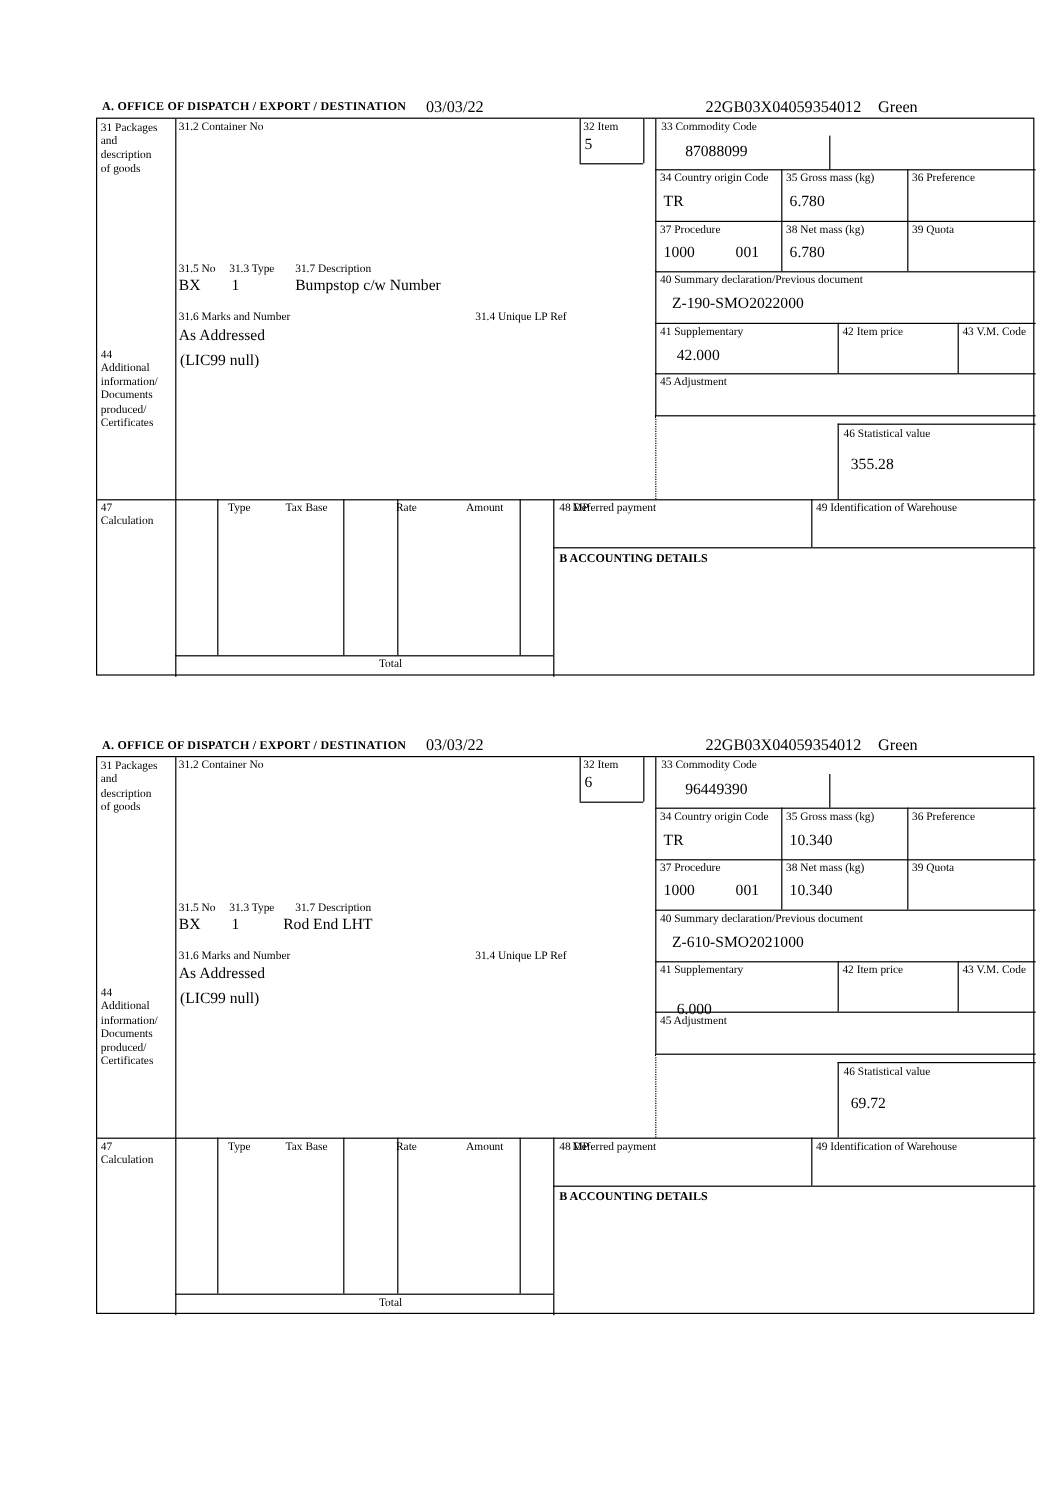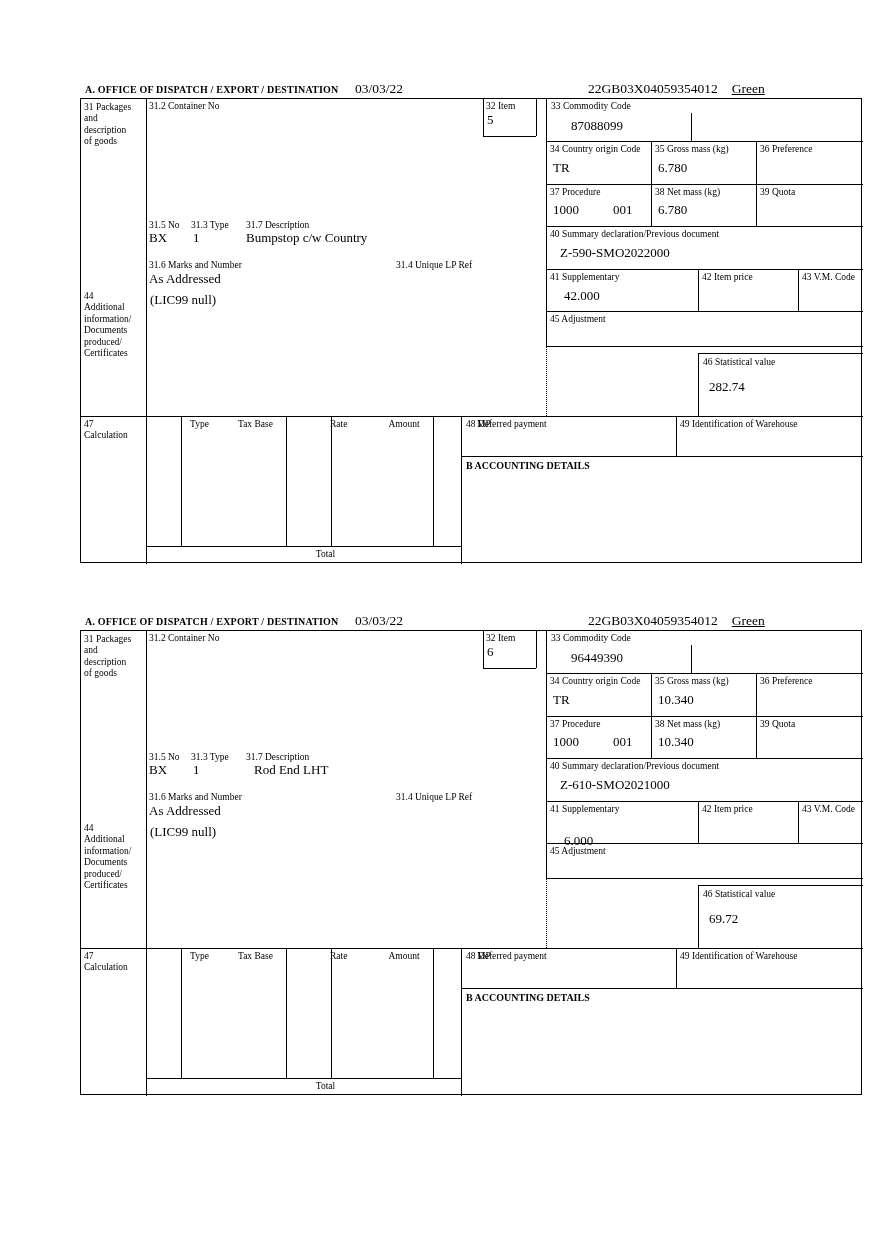--- a/index.html
+++ b/index.html
@@ -5,21 +5,21 @@
   * { margin:0; padding:0; box-sizing:border-box; }
   html,body { background:#fff; }
   body { width:882px; height:1250px; font-family:"Liberation Serif","DejaVu Serif",serif; color:#000; }
   .page { position:relative; width:882px; height:1250px; background:#fff; overflow:hidden; }
   #blocks { position:absolute; left:0; top:80px; }
   .item-block { position:relative; width:882px; height:532px; }
   .hdr { position:absolute; left:0; top:0; width:882px; height:18px; }
   .hdr-office { position:absolute; left:85px; top:4px; font-size:10px; font-weight:bold; letter-spacing:.2px; }
   .hdr-date { position:absolute; left:355px; top:1px; font-size:13.5px; }
   .hdr-ref { position:absolute; left:588px; top:1px; font-size:13.5px; }
-  .hdr-ref .routing { margin-left:14px;text-decoration:underline; }
+  .hdr-ref .routing { margin-left:14px; }
   .form { position:absolute; left:80px; top:18px; width:782px; height:465px; border:1px solid #000; }
   .vl { position:absolute; width:0; border-left:1px solid #000; }
   .hl { position:absolute; height:0; border-top:1px solid #000; }
   .dash { border-left-style:dotted; }
   .lb { position:absolute; font-size:9.5px; line-height:1.2; white-space:nowrap; }
   .multi { white-space:pre-line; }
   .vv { position:absolute; font-size:13px; line-height:1.1; white-space:nowrap; }
   .ctr { text-align:center;padding-left:44px; }
   .acct { font-weight:bold; font-size:10px; }
 </style>
@@ -108,28 +108,28 @@
       <span class="lb acct" style="left:385px;top:361px">B ACCOUNTING DETAILS</span>
       <span class="lb ctr" style="left:65px;top:450px;width:315px">Total</span>
 
       <span class="vv" style="left:406px;top:14px">5</span>
       <span class="vv" style="left:490px;top:20px">87088099</span>
       <span class="vv" style="left:472px;top:62px">TR</span>
       <span class="vv" style="left:577px;top:62px">6.780</span>
       <span class="vv" style="left:472px;top:104px">1000</span>
       <span class="vv" style="left:532px;top:104px">001</span>
       <span class="vv" style="left:577px;top:104px">6.780</span>
-      <span class="vv" style="left:479px;top:147px">Z-590-SMO2022000</span>
+      <span class="vv" style="left:479px;top:147px">Z-190-SMO2022000</span>
       <span class="vv" style="left:68px;top:132px">BX</span>
       <span class="vv" style="left:112px;top:132px">1</span>
-      <span class="vv" style="left:165px;top:132px">Bumpstop c/w Country</span>
+      <span class="vv" style="left:165px;top:132px">Bumpstop c/w Number</span>
       <span class="vv" style="left:68px;top:173px">As Addressed</span>
       <span class="vv" style="left:69px;top:194px">(LIC99 null)</span>
       <span class="vv" style="left:483px;top:190px">42.000</span>
-      <span class="vv" style="left:628px;top:281px">282.74</span>
+      <span class="vv" style="left:628px;top:281px">355.28</span>
     </div>
   </section>
 
   <section class="item-block">
     <div class="hdr">
       <span class="hdr-office">A.  OFFICE OF DISPATCH / EXPORT / DESTINATION</span>
       <span class="hdr-date">03/03/22</span>
       <span class="hdr-ref"><span>22GB03X04059354012</span><span class="routing">Green</span></span>
     </div>
 
@@ -209,21 +209,21 @@
       <span class="vv" style="left:406px;top:14px">6</span>
       <span class="vv" style="left:490px;top:20px">96449390</span>
       <span class="vv" style="left:472px;top:62px">TR</span>
       <span class="vv" style="left:577px;top:62px">10.340</span>
       <span class="vv" style="left:472px;top:104px">1000</span>
       <span class="vv" style="left:532px;top:104px">001</span>
       <span class="vv" style="left:577px;top:104px">10.340</span>
       <span class="vv" style="left:479px;top:147px">Z-610-SMO2021000</span>
       <span class="vv" style="left:68px;top:132px">BX</span>
       <span class="vv" style="left:112px;top:132px">1</span>
-      <span class="vv" style="left:173px;top:132px">Rod End LHT</span>
+      <span class="vv" style="left:155px;top:132px">Rod End LHT</span>
       <span class="vv" style="left:68px;top:173px">As Addressed</span>
       <span class="vv" style="left:69px;top:194px">(LIC99 null)</span>
       <span class="vv" style="left:483px;top:203px">6.000</span>
       <span class="vv" style="left:628px;top:281px">69.72</span>
     </div>
   </section>
 </div>
 </div>
 
 </body></html>

